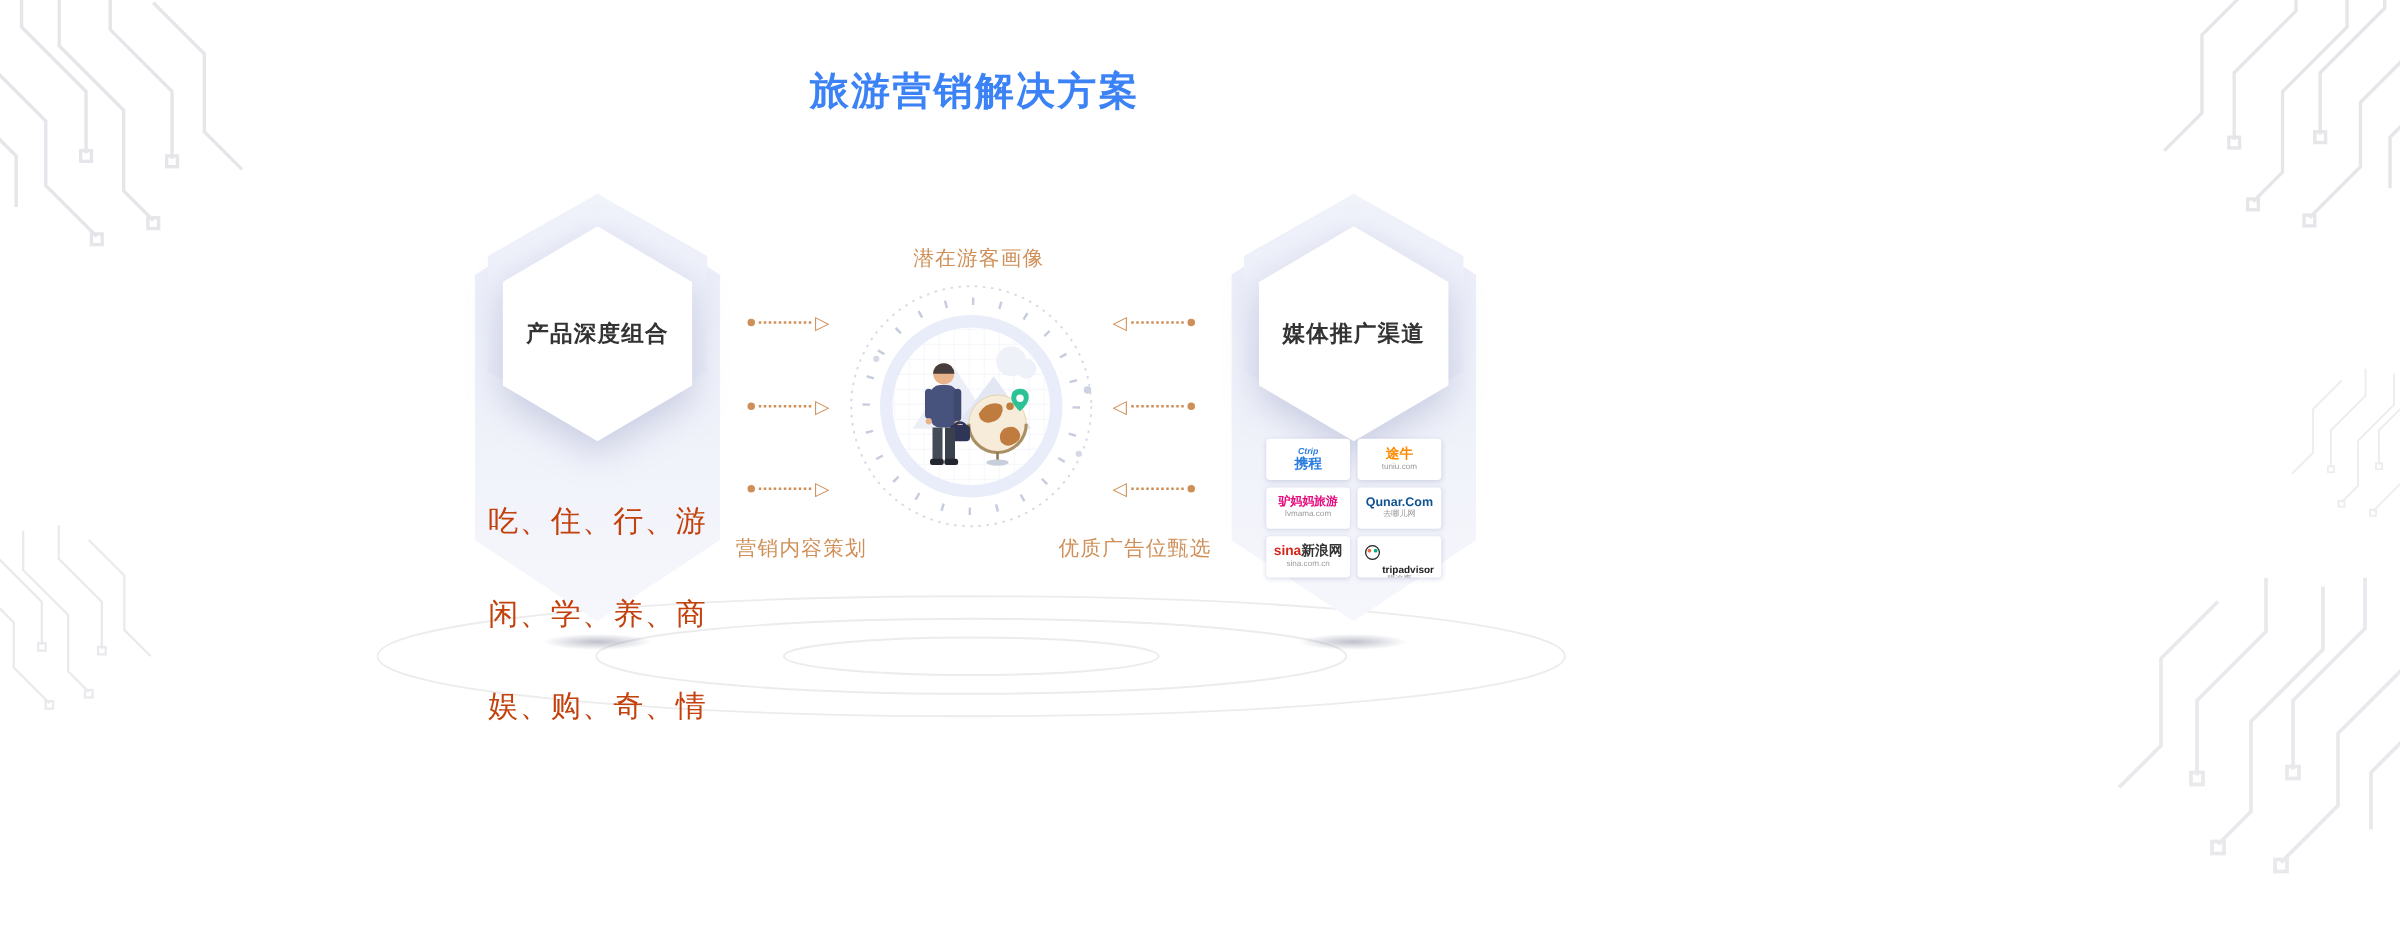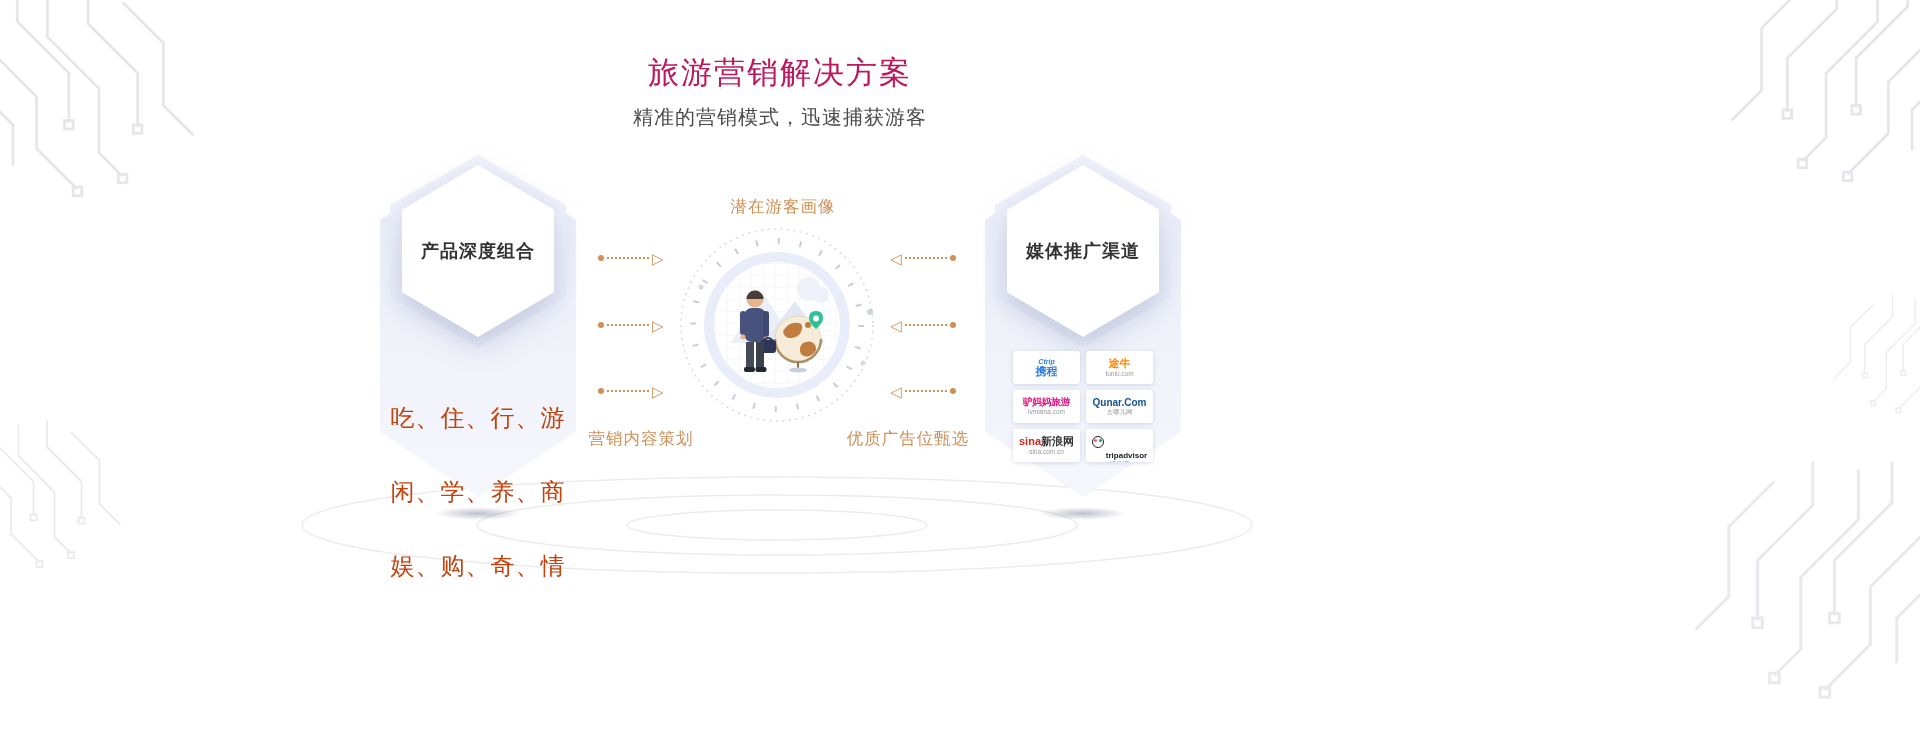--- a/index.html
+++ b/index.html
@@ -7,33 +7,33 @@
         font-family:"Liberation Sans","DejaVu Sans",sans-serif;color:#333;}
 
   
   .decor{position:absolute;pointer-events:none;}
 
   
   .ripples{position:absolute;left:280px;top:472px;width:1000px;height:110px;pointer-events:none;}
 
   
   .page-title{position:absolute;left:460px;top:52px;width:640px;text-align:center;
-              font-size:31px;font-weight:400;letter-spacing:2px;color:#be185d;}
+              font-size:31px;font-weight:700;letter-spacing:2px;color:#3b82f6;}
   .page-subtitle{position:absolute;left:460px;top:104px;width:640px;text-align:center;
               font-size:20px;color:#4a4a4a;letter-spacing:1px;}
 
   
   .hexcard{position:absolute;top:155px;width:196px;height:342px;}
   .hexcard .card-bg{position:absolute;inset:0;
      clip-path:polygon(50% 0,100% 19%,100% 81%,50% 100%,0 81%,0 19%);
      background:linear-gradient(180deg,#e9ecf8 0%,#f0f2fa 55%,#f6f7fc 100%);}
   .hex-halo{position:absolute;left:10px;top:0px;width:176px;height:192px;
      clip-path:polygon(50% 0,100% 26%,100% 74%,50% 100%,0 74%,0 26%);
      background:linear-gradient(180deg,#f1f3fb,#e7eaf7);}
-  .hex-wrap{position:absolute;left:22px;top:10px;width:152px;height:172px;
+  .hex-wrap{position:absolute;left:22px;top:26px;width:152px;height:172px;
      filter:drop-shadow(0 10px 14px rgba(110,120,170,.30));}
   .hex-white{width:100%;height:100%;
      clip-path:polygon(50% 0,100% 26%,100% 74%,50% 100%,0 74%,0 26%);
      background:#ffffff;display:flex;align-items:center;justify-content:center;}
   .hex-title{font-size:18px;font-weight:700;color:#333;letter-spacing:1px;}
   .card-lines{position:absolute;left:0;top:204px;width:100%;text-align:center;}
   .card-line{font-size:24px;color:#c2410c;line-height:30px;letter-spacing:1px;margin-top:44px;}
 
   
   .logo-grid{position:absolute;left:28px;top:196px;width:140px;
@@ -108,21 +108,20 @@
 
   <svg class="ripples" viewBox="0 0 1000 110">
     <g fill="none" stroke="#ececec" stroke-width="1.5">
       <ellipse cx="497" cy="53" rx="475" ry="48"></ellipse>
       <ellipse cx="497" cy="53" rx="300" ry="30"></ellipse>
       <ellipse cx="497" cy="53" rx="150" ry="15"></ellipse>
     </g>
   </svg>
 
   <div class="page-title">旅游营销解决方案</div>
-  <div class="page-subtitle">精准的营销模式，迅速捕获游客</div>
 
   <div class="ground-shadow" style="left:434px;top:507px"></div>
   <div class="ground-shadow" style="left:1038px;top:507px"></div>
 
   <div class="hexcard" style="left:380px">
     <div class="card-bg"></div>
     <div class="hex-halo"></div>
     <div class="hex-wrap">
       <div class="hex-white">
         <div class="hex-title">产品深度组合</div>

